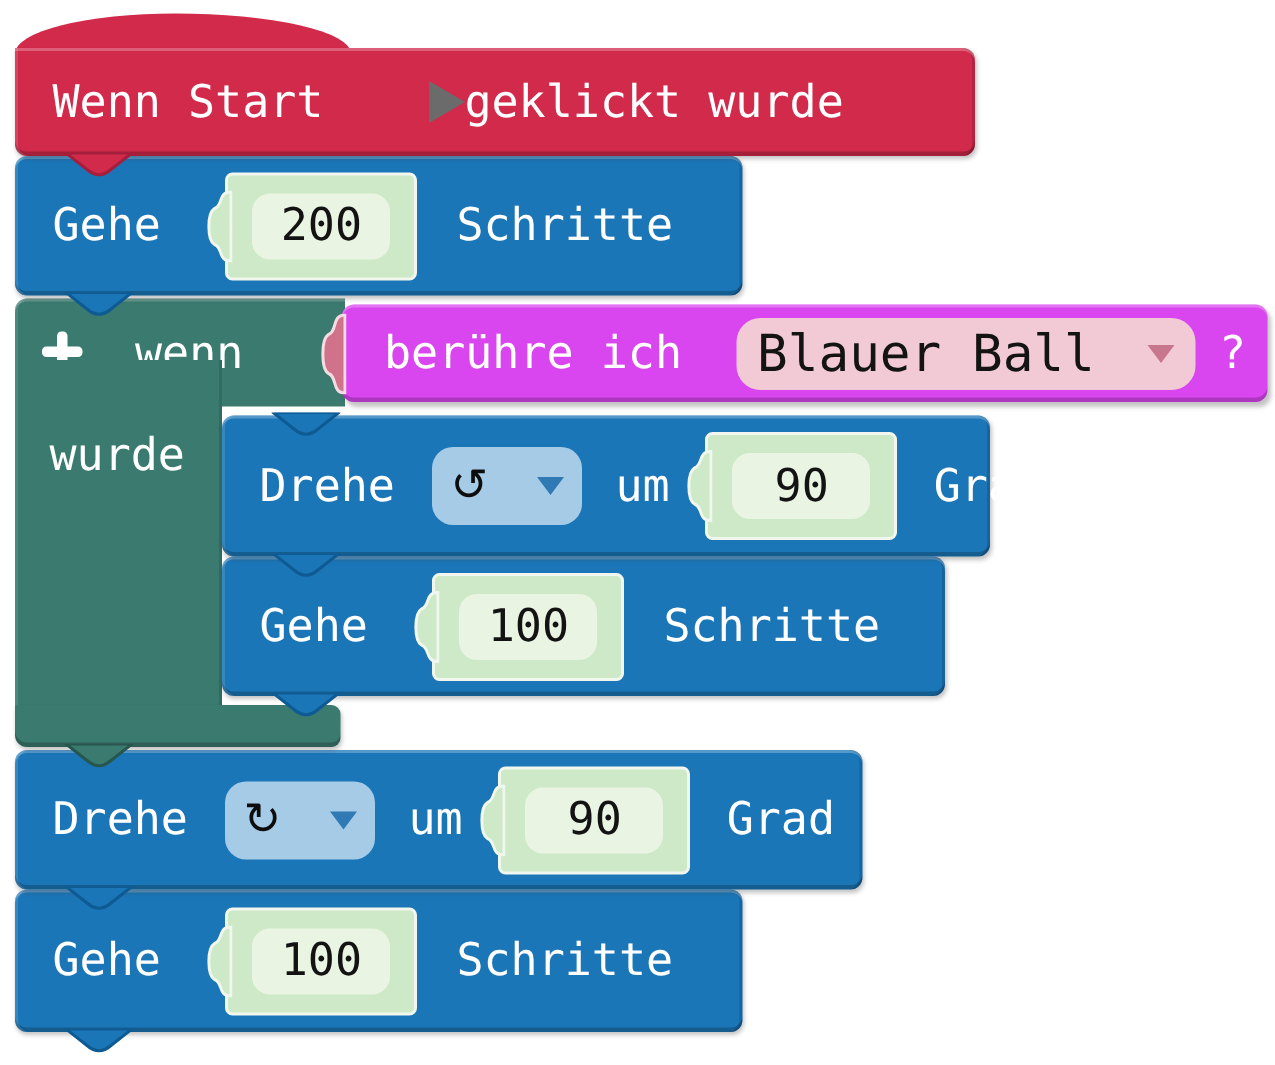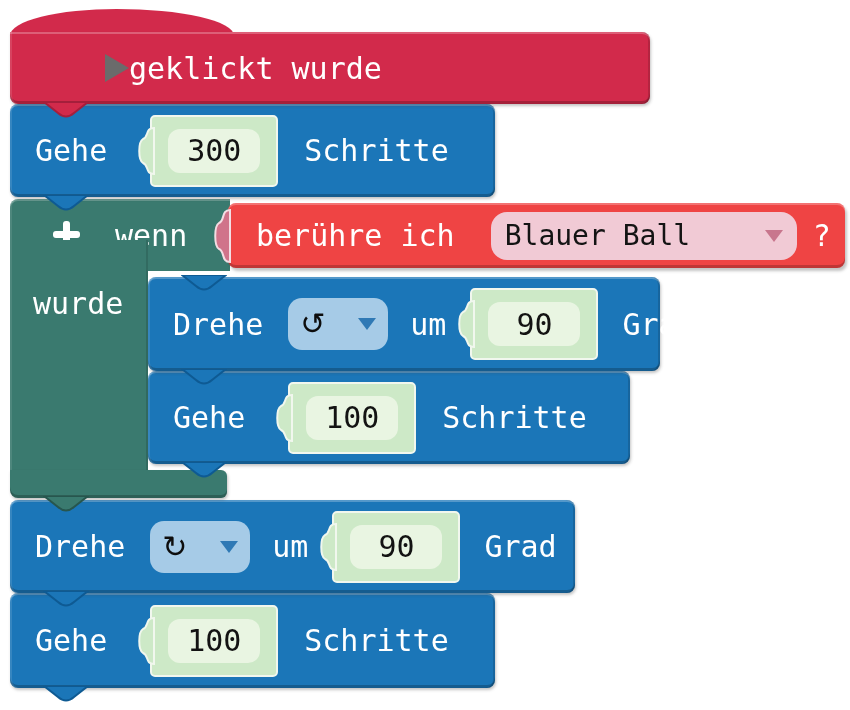--- a/index.html
+++ b/index.html
@@ -11,21 +11,21 @@
   .shadowed {
     box-shadow: inset 0 2px 0 rgba(255,255,255,.25),
                 inset 2px 0 0 rgba(255,255,255,.12),
                 inset 0 -3px 0 rgba(0,0,0,.22),
                 inset -2px 0 0 rgba(0,0,0,.14),
                 1px 2px 3px rgba(60,60,60,.30);
   }
   .blue  { background:#1b76b8; }
   .red   { background:#d22a4b; }
   .teal  { background:#3a7a6f; }
-  .pink  { background:#ef4444; }
+  .pink  { background:#d946ef; }
 
   .row { display:flex; align-items:center; height:100%; padding-left:25px; position:relative; }
   .lbl { color:#ffffff; font-size:30px; white-space:pre; }
 
   
   .hat-arch {
     position:absolute; left:10px; top:9px; width:224px; height:28px;
     background:#d22a4b; border-radius:50% 55% 0 0 / 100% 100% 0 0; z-index:60;
   }
   .hat-body { left:10px; top:32px; width:640px; height:72px; border-radius:0 8px 8px 8px; z-index:60; }
@@ -59,21 +59,21 @@
     display:flex; align-items:center; justify-content:center;
     font-size:30px; color:#131313; padding:0 6px; box-sizing:border-box;
   }
 
   
   .dd { display:inline-flex; align-items:center; justify-content:space-between;
         box-sizing:border-box; flex:0 0 auto; cursor:pointer; }
   .dd-blue { width:100px; height:52px; background:#a6cbe7; border-radius:14px; padding:0 12px; }
   .dd-pink { width:306px; height:48px; background:#f1cad5; border-radius:16px; padding:0 14px; }
   .dd-glyph { font-family:"DejaVu Sans", sans-serif; font-size:30px; color:#0d0d0d; line-height:1; }
-  .dd-text  { font-size:28px; color:#141414; white-space:pre;text-align:right; }
+  .dd-text  { font-size:34px; color:#141414; white-space:pre;text-align:right; }
   .caret { width:0; height:0; border-left:9px solid transparent; border-right:9px solid transparent; }
   .caret-blue { border-top:12px solid #2f79b5; }
   .caret-pink { border-top:12px solid #c8768d; }
 
   
   .plus-icon { position:relative; width:30px; height:30px; display:inline-block; flex:0 0 auto; }
   .plus-icon::before { content:""; position:absolute; left:12px; top:1px; width:7px; height:28px;
                        background:#ffffff; border-radius:3px; }
   .plus-icon::after  { content:""; position:absolute; top:11px; left:2px; width:27px; height:7px;
                        background:#ffffff; border-radius:3px; }
@@ -100,46 +100,47 @@
   .q-mark { font-size:30px; color:#ffffff; }
 </style>
 </head>
 <body>
 
 <div class="stage">
 
   <div class="hat-arch"></div>
   <div class="block red hat-body shadowed">
     <div class="row">
+      <span class="lbl">Wenn Start</span>
       <span class="play" style="margin-left:70px"></span>
       <span class="lbl" style="">geklickt wurde</span>
     </div>
     <svg class="tab redfill" width="46" height="17" viewBox="0 0 46 17">
         <path d="M1 0 H45 L31 11 Q23 18 15 11 Z"></path>
       </svg>
   </div>
 
   <div class="block blue move300 shadowed">
     <div class="row">
       <span class="lbl">Gehe</span>
       <span class="slot" style="margin-left:43px">
         <svg class="knob green" width="17" height="48" viewBox="0 0 17 48">
             <path d="M16 1 C7 1 11 10 5 12 C0 15 0 33 5 36 C11 38 7 47 16 47 Z"></path>
           </svg>
-        <span class="field">300</span>
+        <span class="field">200</span>
       </span>
       <span class="lbl" style="margin-left:26px">Schritte</span>
     </div>
     <svg class="tab bluefill" width="46" height="17" viewBox="0 0 46 17">
         <path d="M1 0 H45 L31 11 Q23 18 15 11 Z"></path>
       </svg>
   </div>
 
   <div class="block teal c-top">
-    <div class="row" style="padding-left:41px">
+    <div class="row" style="padding-left:16px">
       <span class="plus-icon"></span>
       <span class="lbl" style="margin-left:34px">wenn</span>
     </div>
   </div>
   <div class="block teal c-col"></div>
   <div class="block teal c-bottom">
     <svg class="tab tealfill" width="46" height="17" viewBox="0 0 46 17">
         <path d="M1 0 H45 L31 11 Q23 18 15 11 Z"></path>
       </svg>
   </div>

